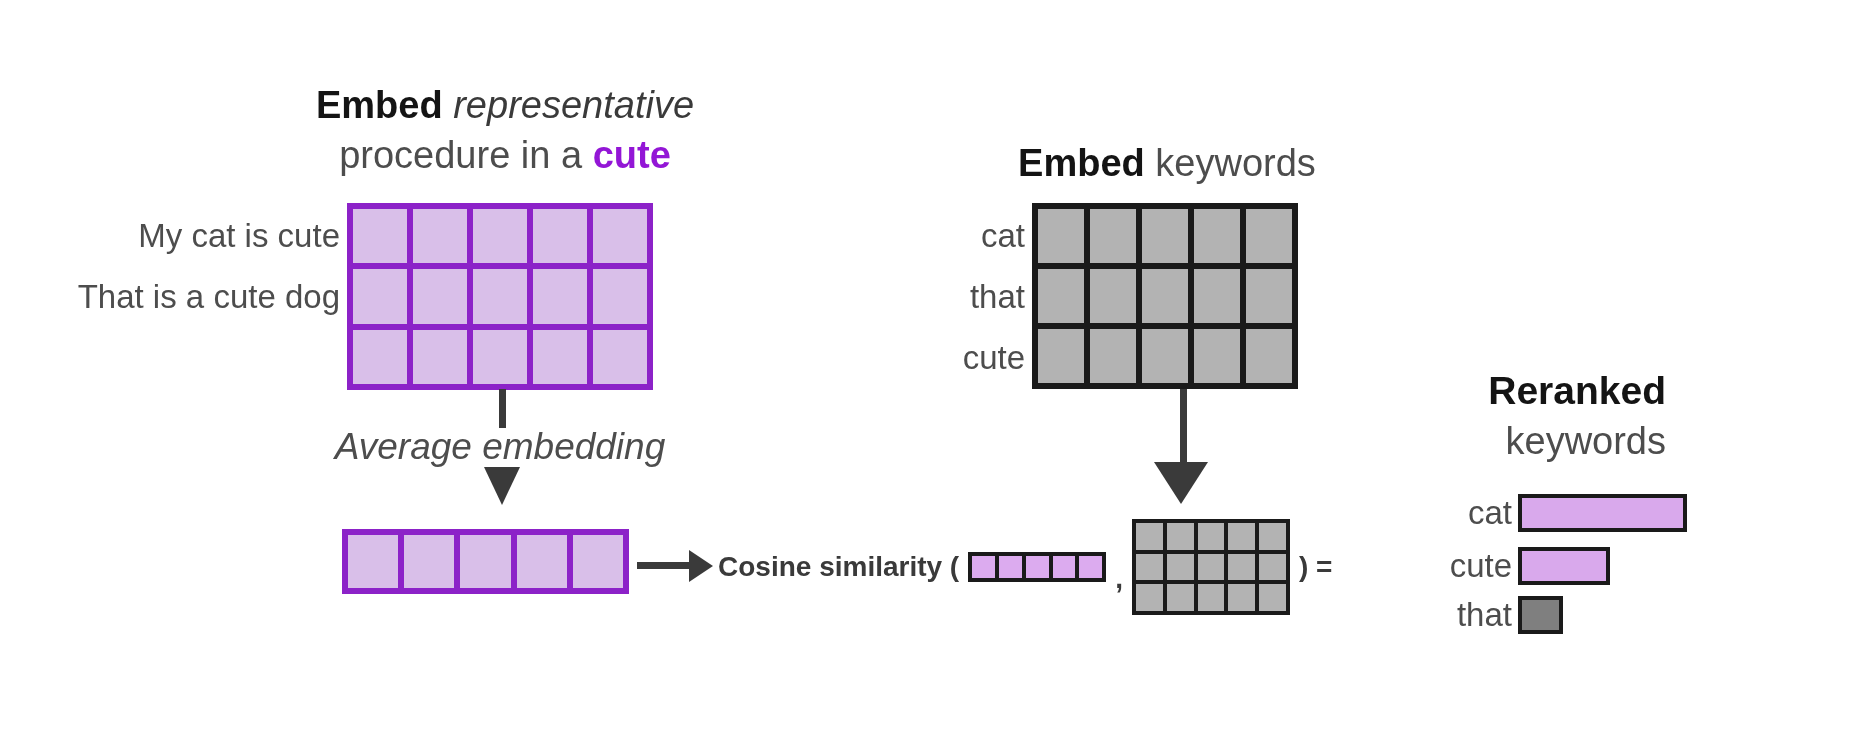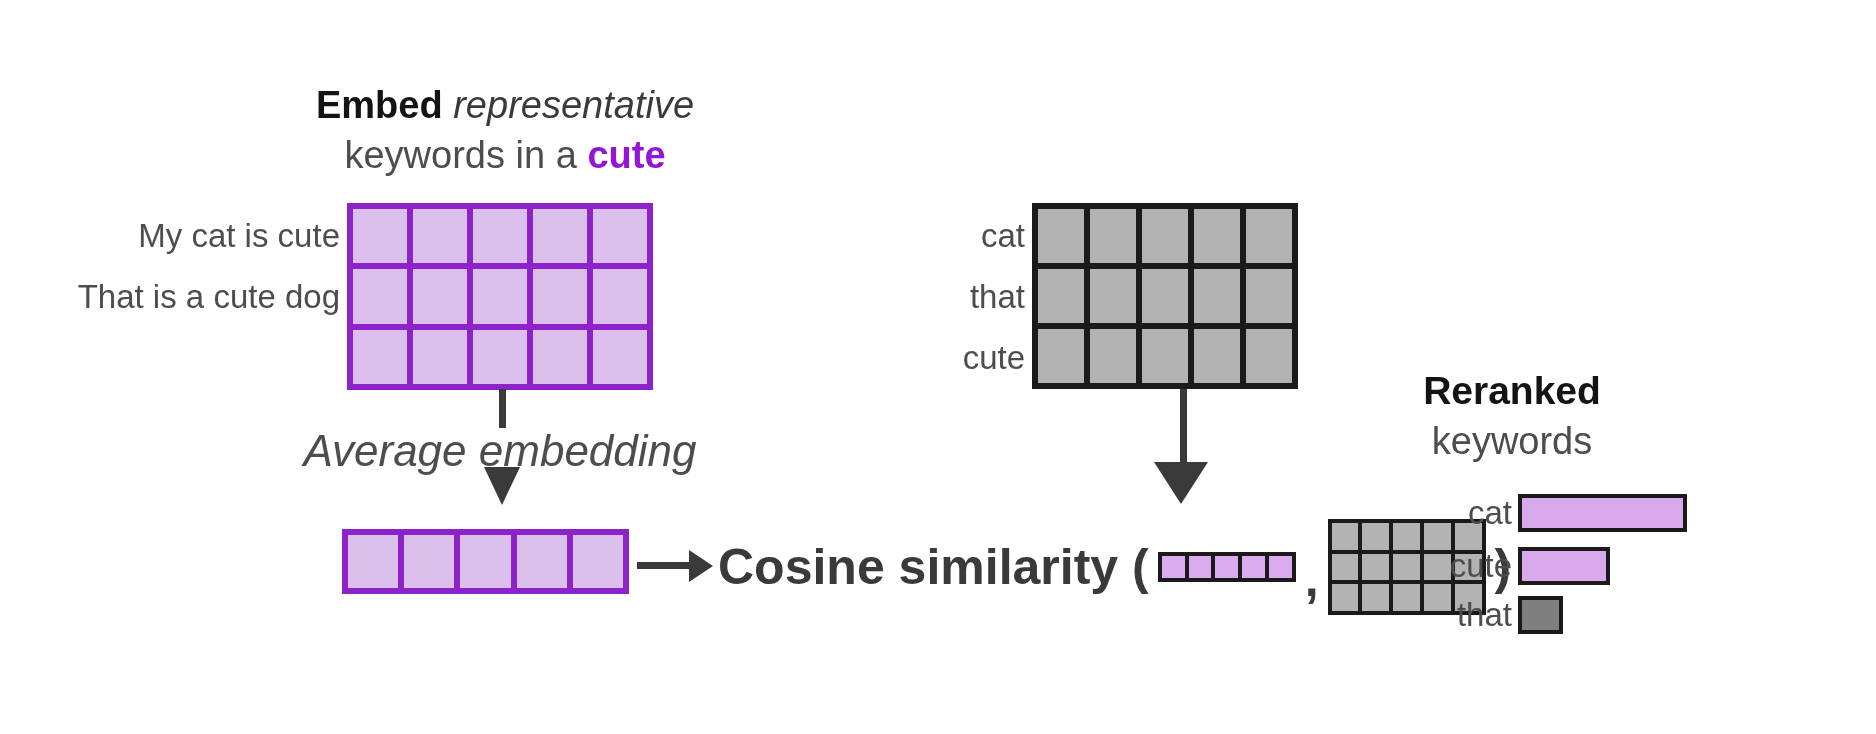--- a/index.html
+++ b/index.html
@@ -27,41 +27,41 @@
   
   .row-label{position:absolute;text-align:right;font-size:33px;color:var(--label_gray);white-space:nowrap;}
   
   .vstem{position:absolute;width:7px;background:var(--arrow_dark);}
   .hstem{position:absolute;height:7px;background:var(--arrow_dark);}
   .head-down{position:absolute;width:0;height:0;border-left:18px solid transparent;border-right:18px solid transparent;border-top:38px solid var(--arrow_dark);}
   .head-down.big{border-left-width:27px;border-right-width:27px;border-top-width:42px;}
   .head-right{position:absolute;width:0;height:0;border-top:16px solid transparent;border-bottom:16px solid transparent;border-left:24px solid var(--arrow_dark);}
   
   #cosine-row{position:absolute;left:718px;top:519px;height:96px;display:flex;align-items:center;gap:9px;}
-  .cos-text{font-size:50px;font-weight:bold;color:var(--text_dark);white-space:nowrap;}
+  .cos-text{font-size:28px;font-weight:bold;color:var(--text_dark);white-space:nowrap;}
   .cos-comma{transform:translateY(12px);}
   
-  #avg-label{position:absolute;left:300px;top:426px;width:400px;text-align:center;font-size:44px;font-style:italic;color:var(--label_gray);white-space:nowrap;}
+  #avg-label{position:absolute;left:300px;top:426px;width:400px;text-align:center;font-size:37px;font-style:italic;color:var(--label_gray);white-space:nowrap;}
   
-  #reranked-title{position:absolute;left:1412px;top:366px;width:200px;text-align:center;line-height:50px;font-size:39px;white-space:nowrap;}
+  #reranked-title{position:absolute;left:1466px;top:366px;width:200px;text-align:right;line-height:50px;font-size:39px;white-space:nowrap;}
   .rr-row{position:absolute;display:flex;align-items:center;}
   .rr-label{width:110px;text-align:right;font-size:33px;color:var(--label_gray);padding-right:6px;}
   .rr-bar{height:30px;border:4px solid var(--black_border);box-sizing:content-box;}
   
   #caption{position:absolute;left:0;top:658px;width:1740px;text-align:center;
     font-family:"Liberation Serif",serif;font-style:italic;font-size:41px;color:#000;}
 </style>
 </head>
 <body>
 
 <div id="stage">
 
   <div class="block-title" style="left:250px;top:80px;width:510px;">
     <div><span class="t-bold">Embed</span><span class="t-italic"> representative</span></div>
-    <div><span class="t-gray">keywords in a </span><span class="t-accent">cute</span></div>
+    <div><span class="t-gray">procedure in a </span><span class="t-accent">cute</span></div>
   </div>
 
   <div class="row-label" style="left:60px;top:278px;width:280px;">That is a cute dog</div>
   <div class="row-label" style="left:60px;top:217px;width:280px;">My cat is cute</div>
 
   <div class="egrid purple-grid" style="left: 347px; top: 203px; width: 306px; height: 187px; display: grid; grid-template-columns: repeat(5, 1fr);">
       <div class="cell"></div>
       <div class="cell"></div>
       <div class="cell"></div>
       <div class="cell"></div>
@@ -116,20 +116,23 @@
         <div class="cell"></div>
         <div class="cell"></div>
         <div class="cell"></div>
         <div class="cell"></div>
         <div class="cell"></div>
         <div class="cell"></div>
       </span>
     <span class="cos-text">) =</span>
   </div>
 
+  <div class="block-title" style="left:967px;top:138px;width:400px;">
+    <span class="t-bold">Embed</span><span class="t-gray"> keywords</span>
+  </div>
 
   <div class="row-label" style="left:905px;top:217px;width:120px;">cat</div>
   <div class="row-label" style="left:905px;top:278px;width:120px;">that</div>
   <div class="row-label" style="left:905px;top:339px;width:120px;">cute</div>
 
   <div class="egrid gray-grid" style="left: 1032px; top: 203px; width: 266px; height: 186px; display: grid; grid-template-columns: repeat(5, 1fr);">
       <div class="cell"></div>
       <div class="cell"></div>
       <div class="cell"></div>
       <div class="cell"></div>

